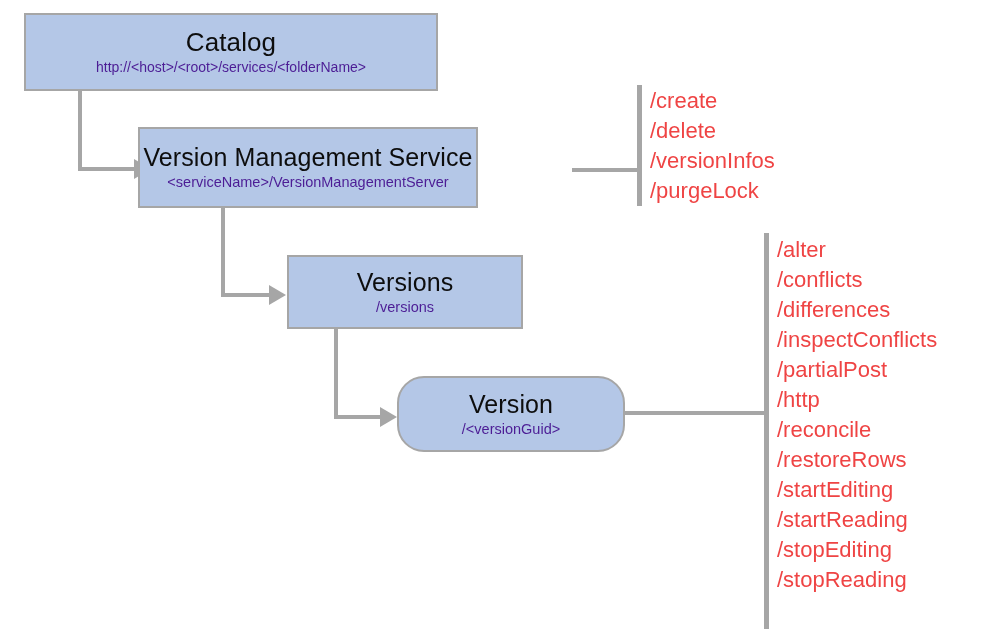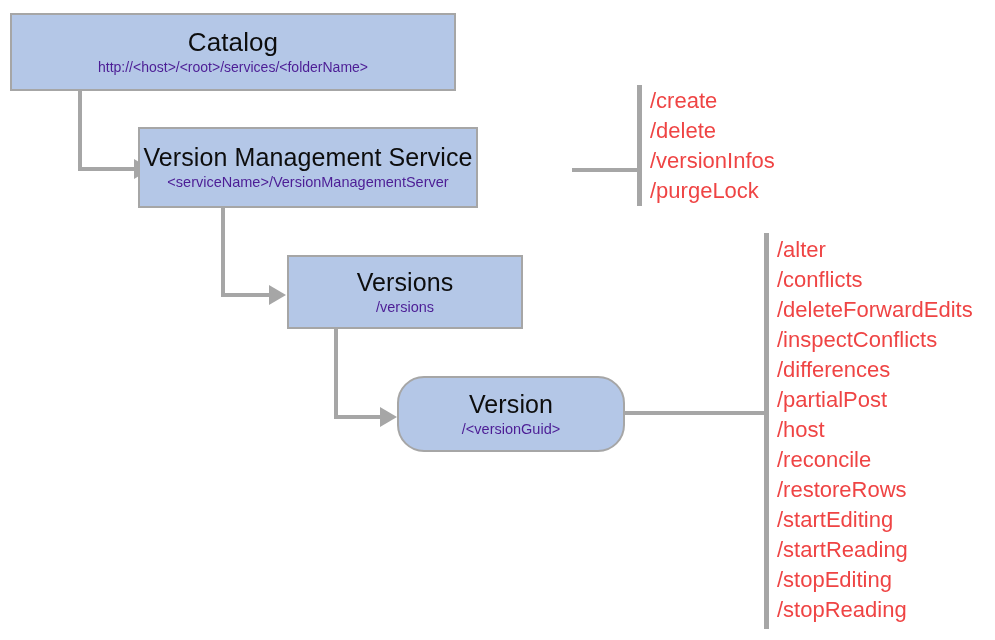--- a/index.html
+++ b/index.html
@@ -98,21 +98,21 @@
   <div class="line-v" style="left:334px; top:328px; height:91px;"></div>
   <div class="line-h" style="left:334px; top:415px; width:50px;"></div>
   <div class="arrow-head" style="left:380px; top:407px;"></div>
 
   <div class="line-h" style="left:572px; top:168px; width:70px;"></div>
   <div class="spine" style="left:637px; top:85px; height:121px;"></div>
 
   <div class="line-h" style="left:624px; top:411px; width:145px;"></div>
   <div class="spine" style="left:764px; top:233px; height:396px;"></div>
 
-  <div class="node node-catalog" style="left:10px; top:13px; width:446px; height:78px;">
+  <div class="node node-catalog" style="left:24px; top:13px; width:414px; height:78px;">
     <div class="node-title">Catalog</div>
     <div class="node-path">http://&lt;host&gt;/&lt;root&gt;/services/&lt;folderName&gt;</div>
   </div>
 
   <div class="node" style="left:138px; top:127px; width:340px; height:81px;">
     <div class="node-title">Version Management Service</div>
     <div class="node-path">&lt;serviceName&gt;/VersionManagementServer</div>
   </div>
 
   <div class="node" style="left:287px; top:255px; width:236px; height:74px;">
@@ -128,25 +128,24 @@
   <div class="endpoint-list" style="left:650px; top:86px;">
     <span class="endpoint-item">/create</span>
     <span class="endpoint-item">/delete</span>
     <span class="endpoint-item">/versionInfos</span>
     <span class="endpoint-item">/purgeLock</span>
   </div>
 
   <div class="endpoint-list" style="left:777px; top:235px;">
     <span class="endpoint-item">/alter</span>
     <span class="endpoint-item">/conflicts</span>
-    <span class="endpoint-item">/deleteForwardEdits</span>
+    <span class="endpoint-item">/differences</span>
     <span class="endpoint-item">/inspectConflicts</span>
-    <span class="endpoint-item">/differences</span>
     <span class="endpoint-item">/partialPost</span>
-    <span class="endpoint-item">/host</span>
+    <span class="endpoint-item">/http</span>
     <span class="endpoint-item">/reconcile</span>
     <span class="endpoint-item">/restoreRows</span>
     <span class="endpoint-item">/startEditing</span>
     <span class="endpoint-item">/startReading</span>
     <span class="endpoint-item">/stopEditing</span>
     <span class="endpoint-item">/stopReading</span>
   </div>
 
 </div>
 

